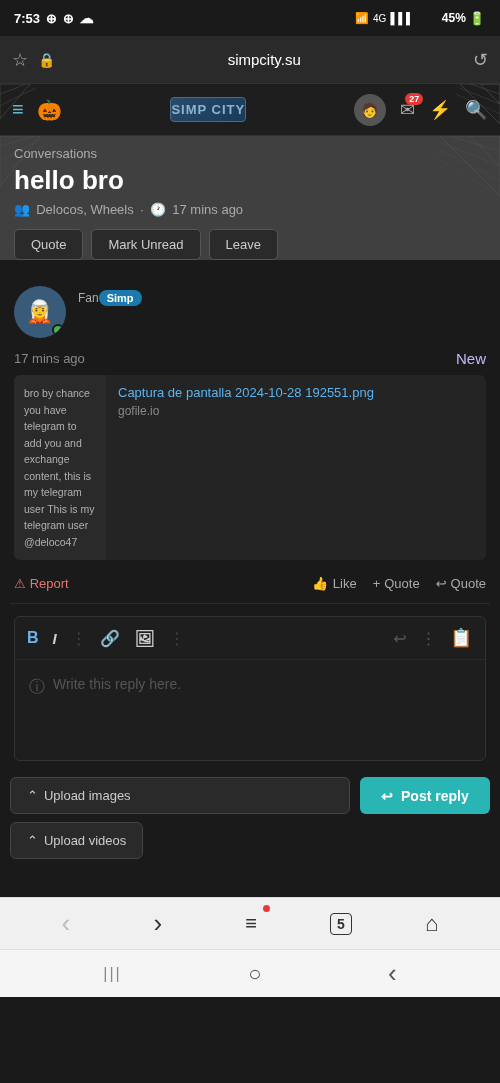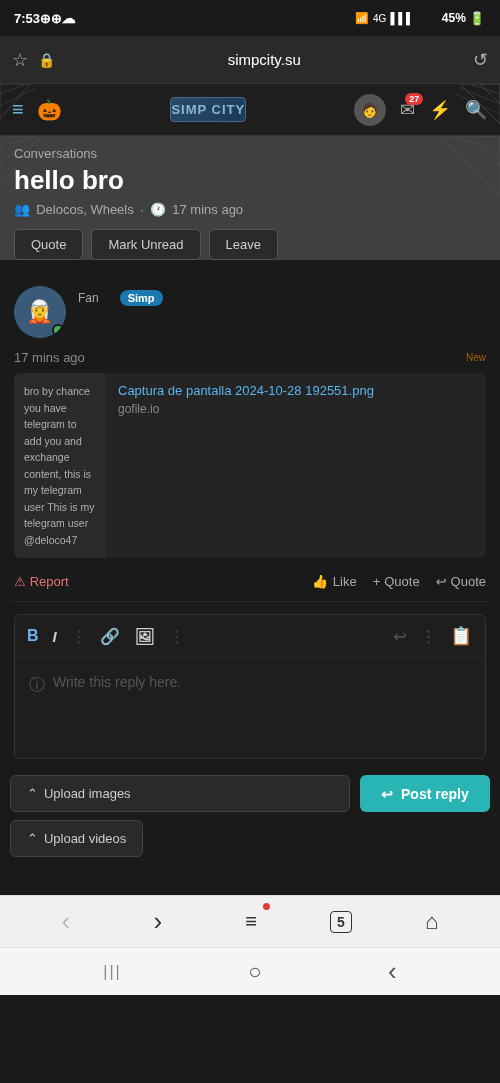--- a/index.html
+++ b/index.html
@@ -15,21 +15,21 @@
 
     
     .status-bar {
       background: #1a1a1a;
       display: flex;
       justify-content: space-between;
       align-items: center;
       padding: 6px 14px;
       height: 36px;
     }
-    .status-left { font-size: 13px; font-weight: bold; color: #fff; display: flex; align-items: center; }
+    .status-left { font-size: 13px; font-weight: bold; color: #fff; display: flex; align-items: center; gap: 6px; }
     .status-right { font-size: 12px; color: #fff; display: flex; align-items: center; gap: 4px; }
 
     
     .browser-bar {
       background: #2a2a2a;
       display: flex;
       align-items: center;
       padding: 8px 12px;
       gap: 10px;
       height: 48px;
@@ -175,21 +175,21 @@
     .user-info { flex: 1; }
     .username {
       font-size: 16px;
       font-weight: bold;
       color: #6bb3f0;
       display: block;
     }
     .user-badges {
       display: flex;
       align-items: center;
-      gap: 21px;
+      gap: 0;
       margin-top: 4px;
     }
     .badge-fan {
       font-size: 12px;
       color: #aaa;
     }
     .badge-simp {
       background: #1a7ab0;
       color: #fff;
       font-size: 11px;
@@ -201,22 +201,22 @@
     
     .message-time-row {
       display: flex;
       justify-content: space-between;
       align-items: center;
       padding: 4px 4px;
       font-size: 13px;
       color: #888;
     }
     .message-new-badge {
-      color: #a16207;
-      font-size: 10px;
+      color: #c4b5fd;
+      font-size: 15px;
       font-weight: 500;
     }
 
     
     .message-content {
       background: #242424;
       border-radius: 6px;
       margin: 4px 4px;
       padding: 0;
       display: flex;

